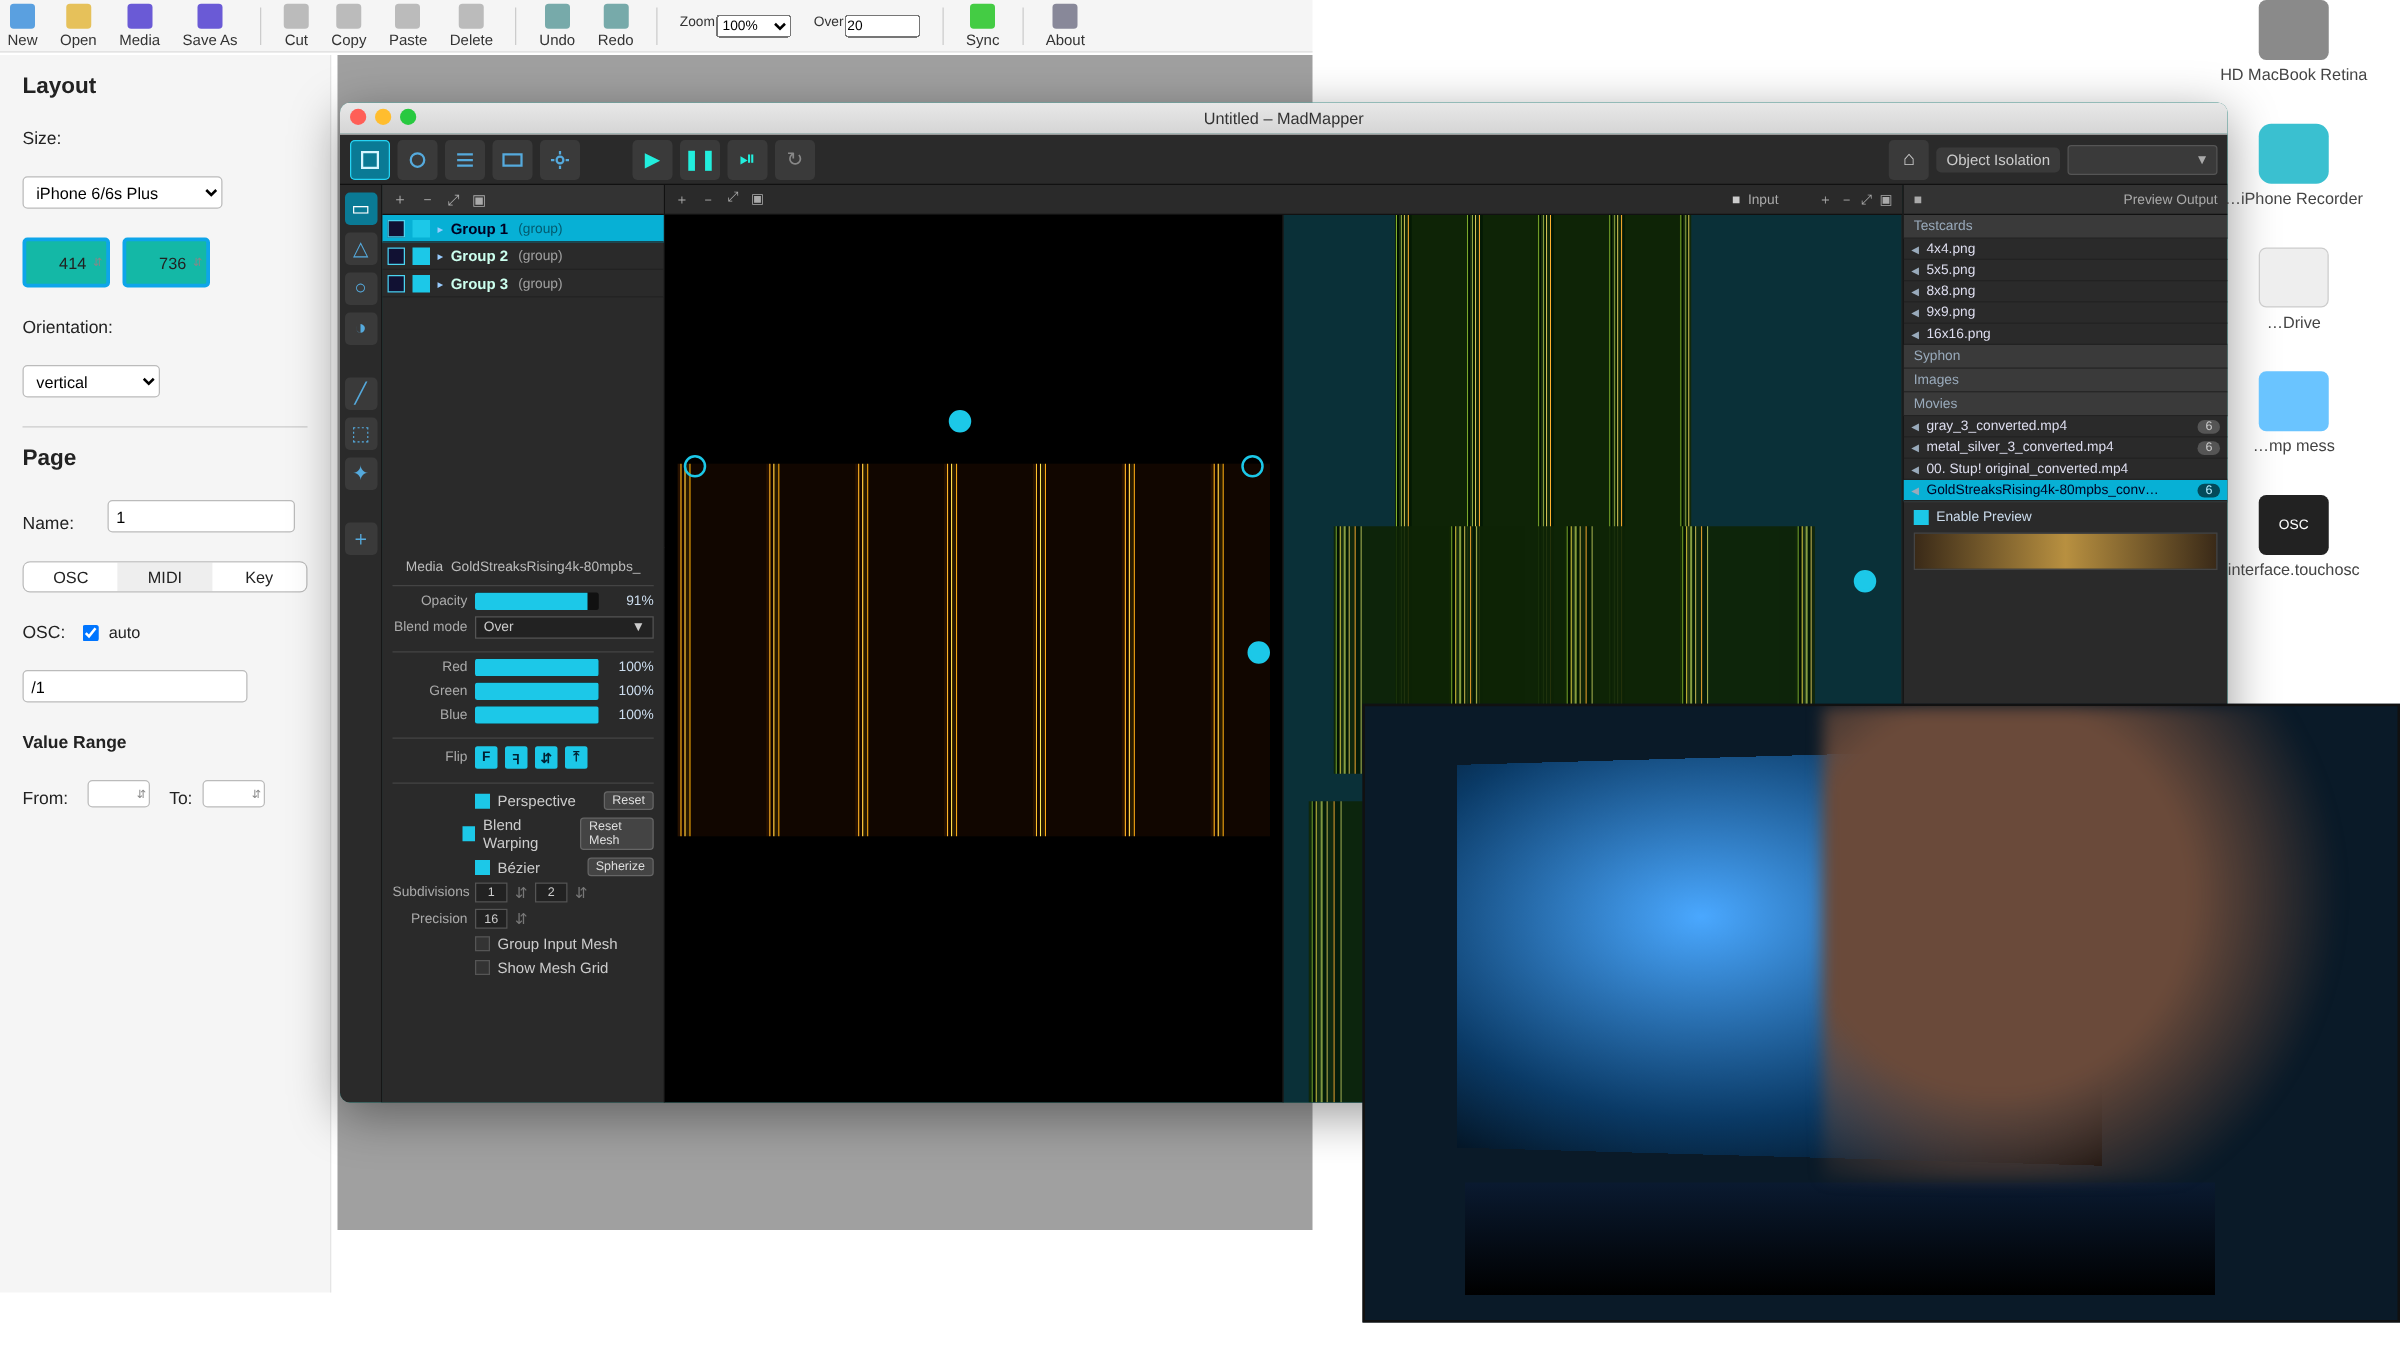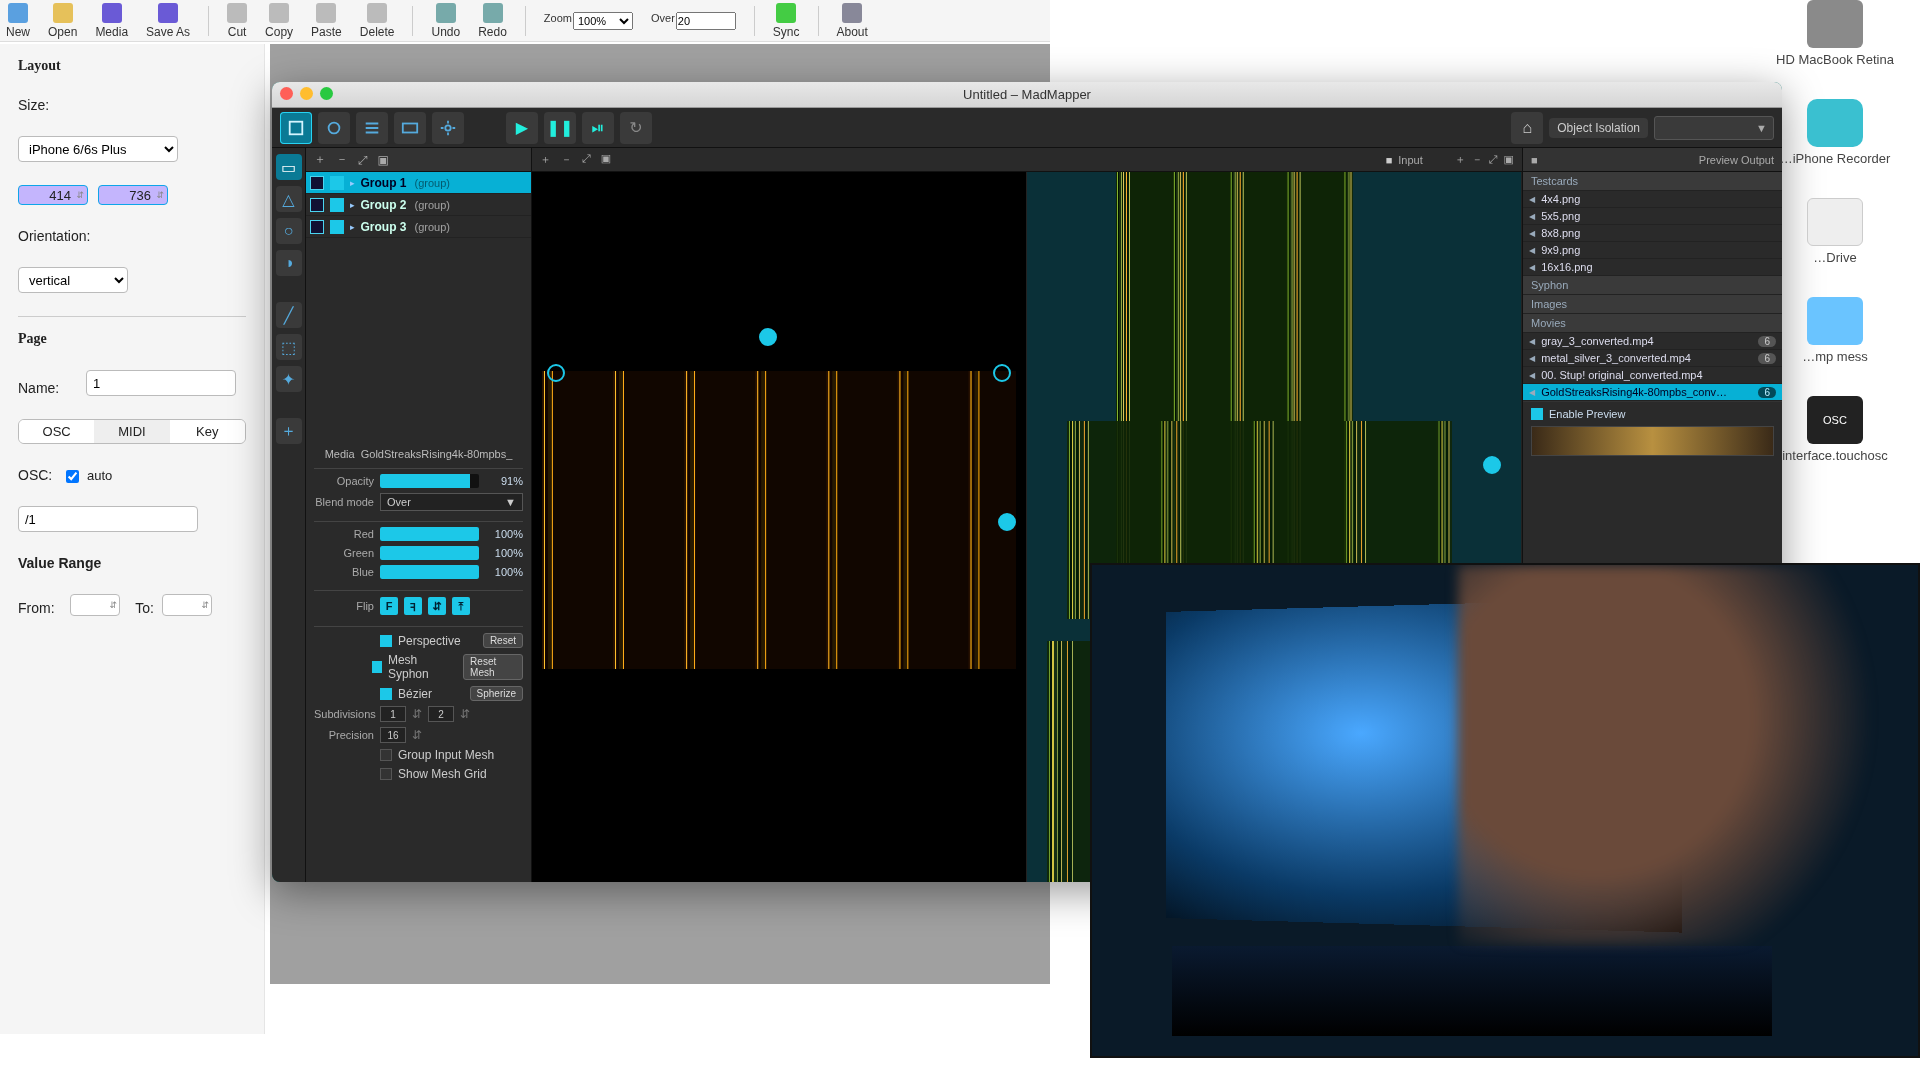--- a/index.html
+++ b/index.html
@@ -8,26 +8,26 @@
 
 .host-toolbar { position: absolute; left: 0; top: 0; width: 1050px; height: 42px; background: #f5f5f5; display: flex; align-items: center; padding: 0 6px; gap: 18px; font-size: 12px; color: #333; border-bottom: 1px solid #ddd; }
 .tb-item { display: flex; flex-direction: column; align-items: center; gap: 2px; cursor: pointer; }
 .tb-icon { width: 20px; height: 20px; background: #9ac; border-radius: 3px; }
 .tb-sep { width: 1px; height: 30px; background: #ccc; }
 .tb-field { display: flex; flex-direction: row; align-items: flex-start; font-size: 11px; gap: 1px;}
 .tb-field input, .tb-field select { font-size: 11px; width: 60px; height: 18px; }
 
 
 .left-pane { position: absolute; left: 0; top: 44px; width: 265px; height: 990px; background: #f5f5f5; padding: 14px 18px; font-size: 14px; color: #222; border-right: 1px solid #e5e5e5; }
-.left-pane h3 { font-size: 14px; font-weight: 600; margin-bottom: 10px; font-family: Liberation Serif, serif; }
+.left-pane h3 { font-size: 18px; font-weight: 600; margin-bottom: 10px; }
 .lp-row { display: flex; align-items: flex-end; gap: 8px; margin: 23px 0; }
 .lp-row label { width: 60px; font-size: 14px; }
 .lp-row select, .lp-row input[type=text] { height: 26px; border: 1px solid #bbb; border-radius: 4px; padding: 0 6px; background: #fff; font-size: 13px; }
 .lp-dim { display: flex; gap: 10px; margin: 6px 0 14px 0; }
-.lp-dim .numbox { width: 70px; height: 20px; border: 1px solid #0ea5e9; border-radius: 4px; display: flex; align-items: center; justify-content: flex-end; padding-right: 16px; background: #c4b5fd; font-size: 13px; position: relative;}
+.lp-dim .numbox { width: 70px; height: 40px; border: 3px solid #0ea5e9; border-radius: 4px; display: flex; align-items: center; justify-content: flex-end; padding-right: 16px; background: #14b8a6; font-size: 13px; position: relative;}
 .lp-dim .numbox::after { content:"⇵"; position:absolute; right:3px; font-size:9px; color:#888;}
 .lp-divider { height: 1px; background: #ccc; margin: 14px 0; }
 .seg { display: flex; border: 1px solid #bbb; border-radius: 6px; overflow: hidden; margin: 8px 0; }
 .seg .seg-btn { flex: 1; text-align: center; padding: 4px 0; font-size: 13px; background: #fff; cursor: pointer; }
 .seg .seg-btn.active { background: #eee; }
 .lp-mini { font-size: 13px; }
 .lp-inputsm { width: 50px; height: 22px; border: 1px solid #bbb; border-radius: 4px; background:#fff; text-align:right; padding-right:14px; position:relative; display:inline-flex; align-items:center; justify-content:flex-end;}
 .lp-inputsm::after{content:"⇵"; position:absolute; right:2px; font-size:9px; color:#888;}
 
 
@@ -381,21 +381,21 @@
       <div class="prow">
           <div class="plabel"></div>
           <div class="pchk"></div>
           <span>Perspective</span>
           <span style="flex:1"></span>
           <span class="pbtn">Reset</span>
         </div>
       <div class="prow">
           <div class="plabel"></div>
           <div class="pchk"></div>
-          <span>Mesh Syphon</span>
+          <span>Blend Warping</span>
           <span style="flex:1"></span>
           <span class="pbtn">Reset Mesh</span>
         </div>
       <div class="prow">
           <div class="plabel"></div>
           <div class="pchk"></div>
           <span>Bézier</span>
           <span style="flex:1"></span>
           <span class="pbtn">Spherize</span>
         </div>

